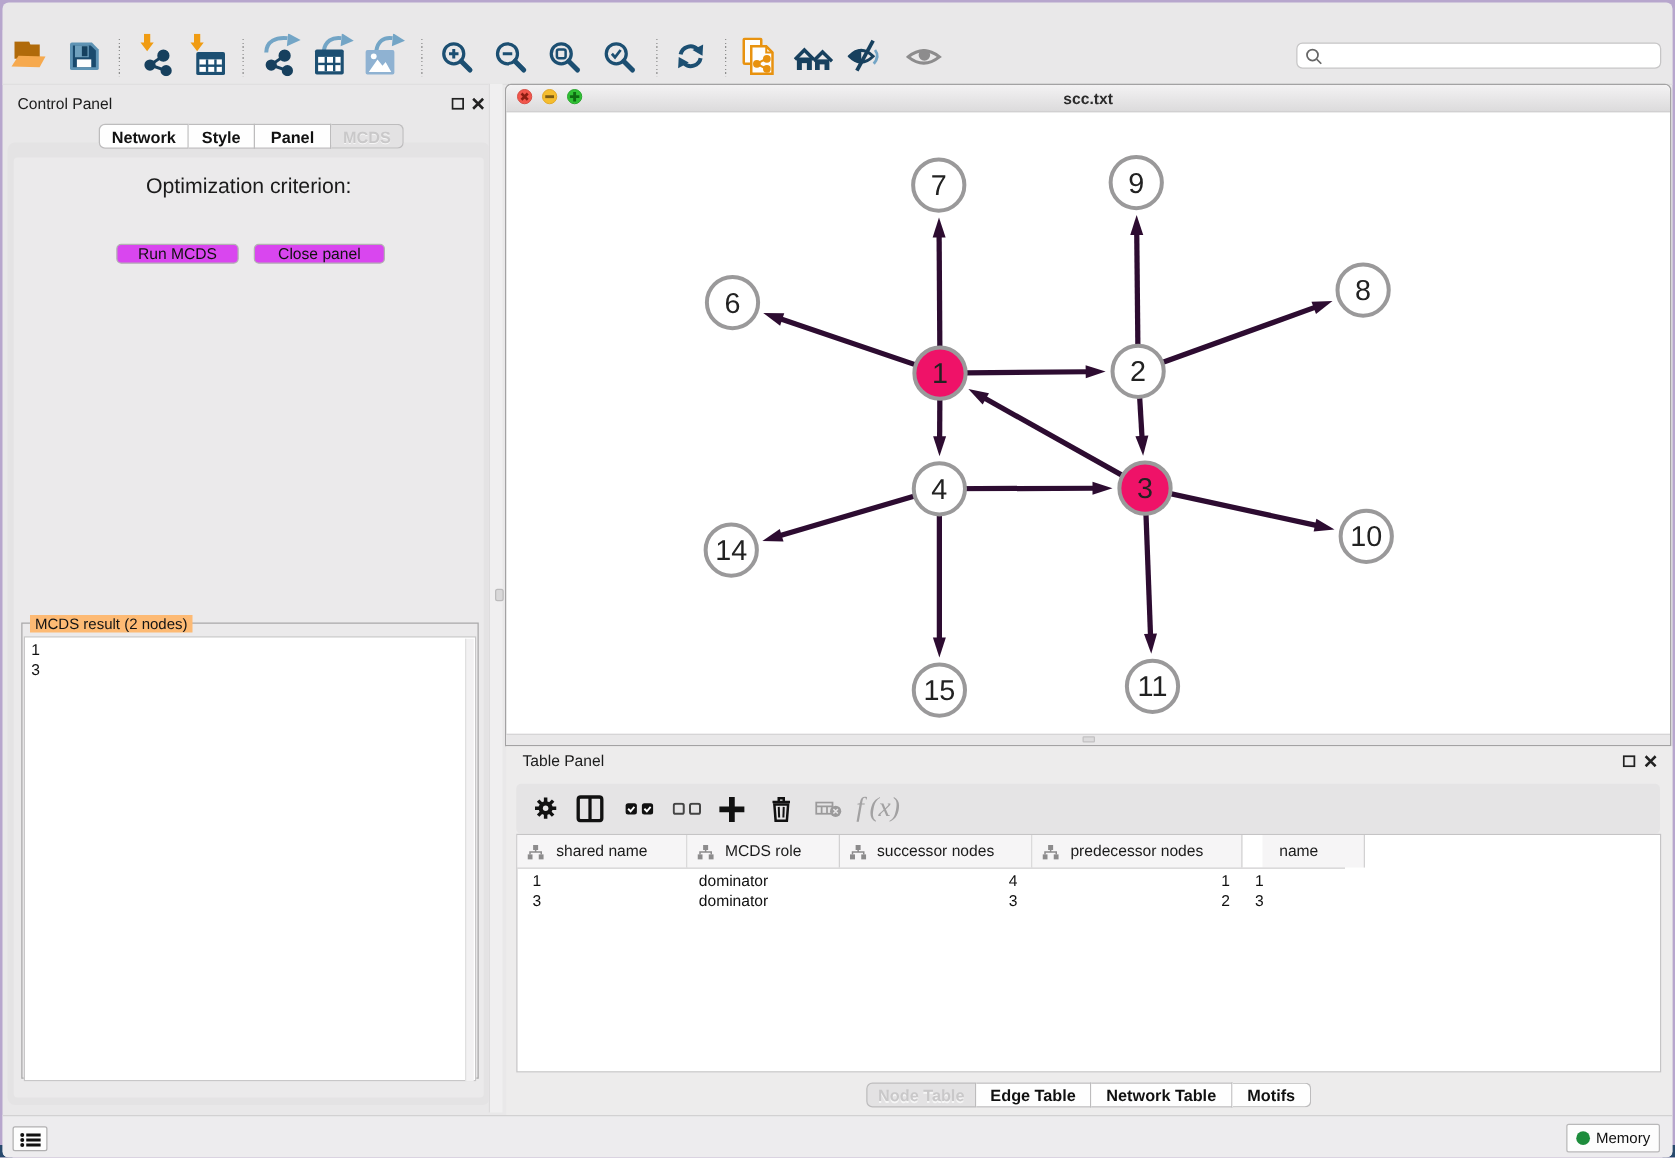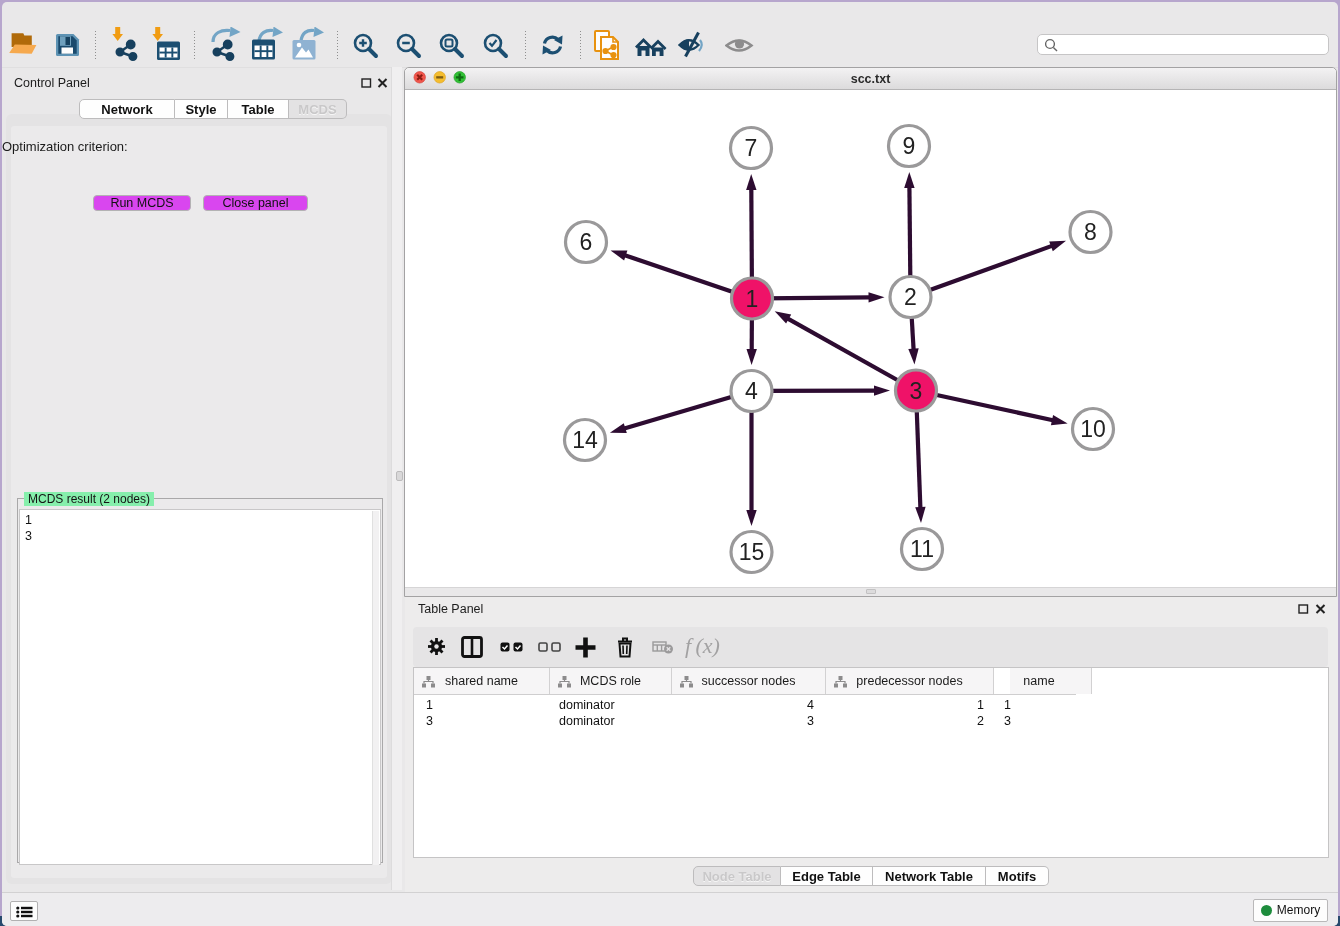--- a/index.html
+++ b/index.html
@@ -16,25 +16,25 @@
 #cp{position:absolute;left:0;top:67px;width:391px;height:823px}
 .phead{font-size:12.5px;color:#1c1c1c}
 .wicon{position:absolute;font-size:12px;color:#222}
 .tabs{position:absolute;display:flex;z-index:3}
 .tab{height:20px;line-height:19px;font-size:13px;font-weight:bold;color:#111;background:#fefefe;border:1px solid #bdbcbd;border-left:none;text-align:center}
 .tab.first{border-left:1px solid #bdbcbd;border-radius:5px 0 0 5px}
 .tab.last{border-radius:0 5px 5px 0}
 .tab.sel{background:#e3e2e3;color:#c9c8c9;text-shadow:0 1px 0 #f6f6f6}
 #cpouter{position:absolute;left:4px;top:45px;width:386px;height:770px;background:#e4e3e4;border-radius:6px}
 #cpinner{position:absolute;left:9px;top:57px;width:376px;height:752px;background:#ebeaeb;border-radius:3px}
-#optlabel{position:absolute;left:0;top:70px;width:394px;text-align:left;font-size:13px;color:#1b1b1b}
+#optlabel{position:absolute;left:0;top:70px;width:394px;text-align:center;font-size:17px;color:#1b1b1b}
 #combo{position:absolute;left:41px;top:93px;width:312px;height:18px;background:#fff;border:1px solid #a9a8a9;border-radius:4px;font-size:13px;line-height:16px;color:#111;padding-left:13px}
 .btn{position:absolute;height:16px;background:#d946ef;border:1px solid #b3b2b3;border-radius:4px;font-size:12.5px;line-height:14px;color:#111;text-align:center}
 #grp{position:absolute;left:15px;top:429px;width:366px;height:365px;border:1px solid #a9a8a9}
-#grplabel{position:absolute;left:22px;top:423px;font-size:12px;color:#141414;background:#86efac;padding:0 4px}
+#grplabel{position:absolute;left:22px;top:423px;font-size:12px;color:#141414;background:#fdba74;padding:0 4px}
 #grplist{position:absolute;left:17px;top:440px;width:362px;height:356px;background:#fff;border:1px solid #c8c7c8;font-size:12.5px;color:#111;line-height:16px;padding:2px 0 0 5px}
 #grpsb{position:absolute;right:1px;top:1px;width:7px;height:354px;background:#f2f1f2;border-left:1px solid #e0e0e0}
 
 #netwin{position:absolute;left:402px;top:65px;width:933px;height:530px;background:#fff;border:1px solid #a3a2a3;border-radius:5px 5px 0 0}
 #nettitle{position:absolute;left:0;top:0;width:100%;height:22px;background:linear-gradient(#f3f2f3,#dcdbdc);border-bottom:1px solid #b5b4b5;border-radius:5px 5px 0 0}
 #netname{position:absolute;top:4px;left:0;width:100%;text-align:center;font-size:12.5px;font-weight:700;color:#2b2b2b}
 #netbottom{position:absolute;left:0;bottom:0;width:100%;height:9px;background:#e9e8e9;border-top:1px solid #d6d5d6}
 
 #tp{position:absolute;left:403px;top:595px;width:933px;height:295px;background:#edecec}
 #tptool{position:absolute;left:8px;top:30px;width:915px;height:40px;background:#e5e4e5;border-radius:4px}
@@ -188,23 +188,23 @@
 
 <div id="cp">
  <div class="phead" style="position:absolute;left:12px;top:7px">Control Panel</div>
  <svg class="wicon" style="left:359px;top:9px" width="11" height="10">
         <rect x="1" y="1" width="8.5" height="8" stroke="#222" stroke-width="1.4" fill="none"></rect>
       </svg>
  <svg class="wicon" style="left:375px;top:9px" width="11" height="10">
         <path d="M1.5,1 L9.5,9 M9.5,1 L1.5,9" stroke="#222" stroke-width="2"></path>
       </svg>
  <div class="tabs" style="left:77px;top:30px">
-  <div class="tab first" style="width:96px">Network</div>
+  <div class="tab first" style="width:72px">Network</div>
   <div class="tab" style="width:53px">Style</div>
-  <div class="tab" style="width:61px">Table</div>
+  <div class="tab" style="width:61px">Panel</div>
   <div class="tab last sel" style="width:58px">MCDS</div>
  </div>
  <div id="cpouter"></div>
  <div id="cpinner"></div>
  <div id="optlabel">Optimization criterion:</div>
  <div class="btn" style="left:91px;top:126px;width:98px">Run MCDS</div>
  <div class="btn" style="left:201px;top:126px;width:105px">Close panel</div>
  <div id="grp"></div>
  <div id="grplist">1<br>3<div id="grpsb"></div></div>
  <div id="grplabel">MCDS result (2 nodes)</div>

